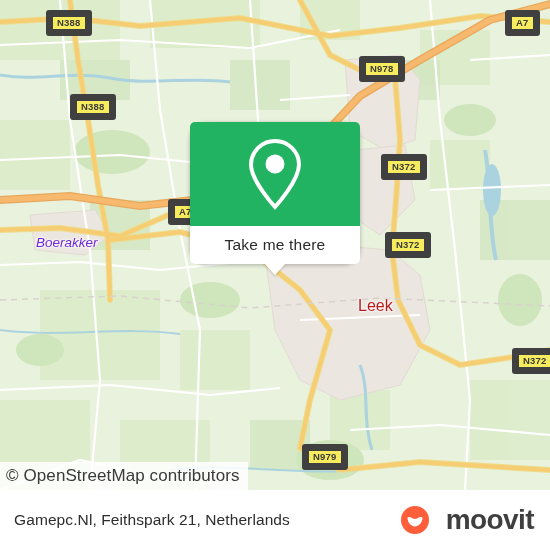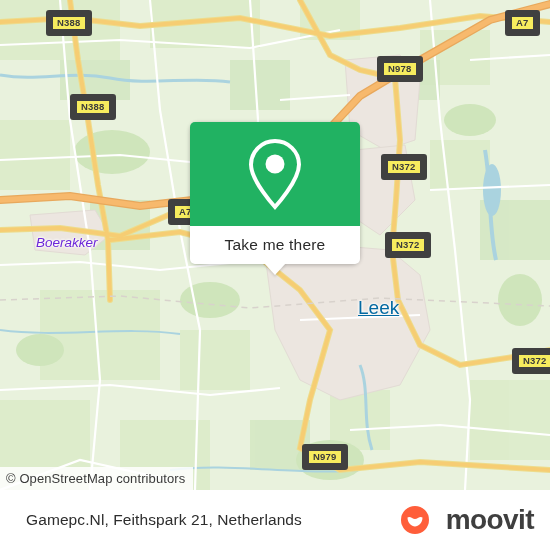--- a/index.html
+++ b/index.html
@@ -33,33 +33,33 @@
     position: absolute;
     left: 0;
     top: 0;
   }
   
   .attribution {
     position: absolute;
     left: 0;
     bottom: 0;
     background: rgba(255,255,255,0.85);
-    font-size: 13px;
+    font-size: 17px;
     color: #3a3a3a;
     padding: 4px 8px 4px 6px;
     letter-spacing: 0.1px;
   }
   
   .callout {
     position: absolute;
     left: 190px;
     top: 122px;
     width: 170px;
     height: 142px;
-    border-radius: 8px;
+    border-radius: 16px;
     box-shadow: 0 1px 4px rgba(0,0,0,0.28);
     overflow: visible;
     background: #ffffff;
   }
   .callout-top {
     height: 104px;
     background: #21b262;
     border-radius: 5px 5px 0 0;
     display: flex;
     align-items: center;
@@ -95,21 +95,21 @@
   .footer {
     position: absolute;
     left: 0;
     top: 490px;
     width: 550px;
     height: 60px;
     background: #ffffff;
     display: flex;
     align-items: center;
     justify-content: space-between;
-    padding: 0 16px 0 26px;
+    padding: 0 16px 0 14px;
     box-sizing: border-box;
   }
   .footer-title {
     font-size: 15.5px;
     color: #2d2d2d;
     letter-spacing: 0.1px;
   }
   .brand {
     display: flex;
     align-items: center;
@@ -140,24 +140,23 @@
     color: #555555;
     white-space: nowrap;
   }
   .label-boerakker {
     font-size: 13.5px;
     font-style: italic;
     color: #6d28d9;
     text-shadow: 0 0 3px #fff, 0 0 3px #fff, 0 0 3px #fff;
   }
   .label-leek {
-    font-size: 19px;
-    color: #0369a1;
+    font-size: 16px;
+    color: #b91c1c;
     text-shadow: 0 0 3px #fff, 0 0 3px #fff, 0 0 3px #fff;
-    text-decoration: underline;
   }
 </style>
 </head>
 <body>
 
 <div class="screen">
 
   <div class="map">
     <svg class="map-svg" width="550" height="490" viewBox="0 0 550 490">
       <defs>
@@ -250,21 +249,21 @@
       </g>
       <g stroke="#f7b96d" stroke-width="5.5" fill="none" stroke-linecap="round">
         <path d="M0 200 L70 196 L140 206 L210 198 L300 160 L360 96 L420 60 L490 20 L550 4"></path>
       </g>
 
       <path d="M0 300 L120 296 L250 308 L380 298 L550 306" stroke="#d8d2cc" stroke-width="1.5" stroke-dasharray="6 5" fill="none"></path>
     </svg>
 
     <div class="shield" style="left:46px; top:10px;">N388</div>
     <div class="shield" style="left:505px; top:10px;">A7</div>
-    <div class="shield" style="left:377px; top:56px;">N978</div>
+    <div class="shield" style="left:359px; top:56px;">N978</div>
     <div class="shield" style="left:70px; top:94px;">N388</div>
     <div class="shield" style="left:381px; top:154px;">N372</div>
     <div class="shield" style="left:168px; top:199px;">A7</div>
     <div class="shield" style="left:385px; top:232px;">N372</div>
     <div class="shield" style="left:512px; top:348px;">N372</div>
     <div class="shield" style="left:290px; top:444px;margin-left:12px;">N979</div>
 
     <div class="place-label label-boerakker" style="left:36px; top:235px;">Boerakker</div>
     <div class="place-label label-leek" style="left:358px; top:297px;">Leek</div>
 

